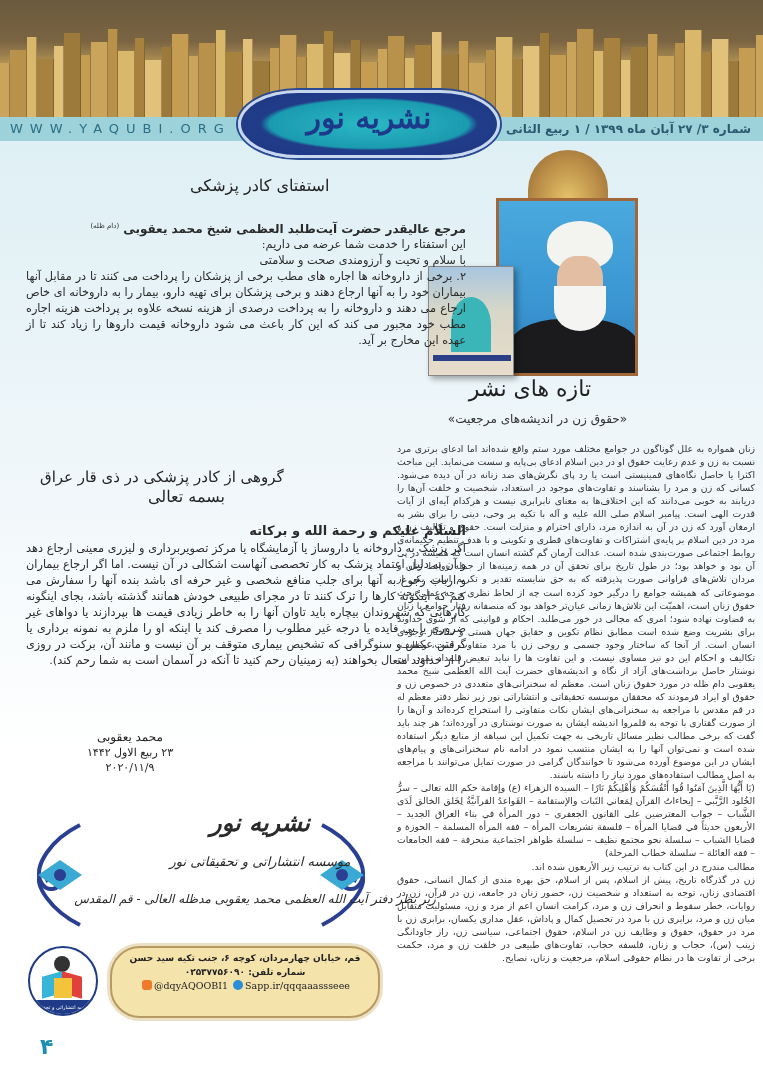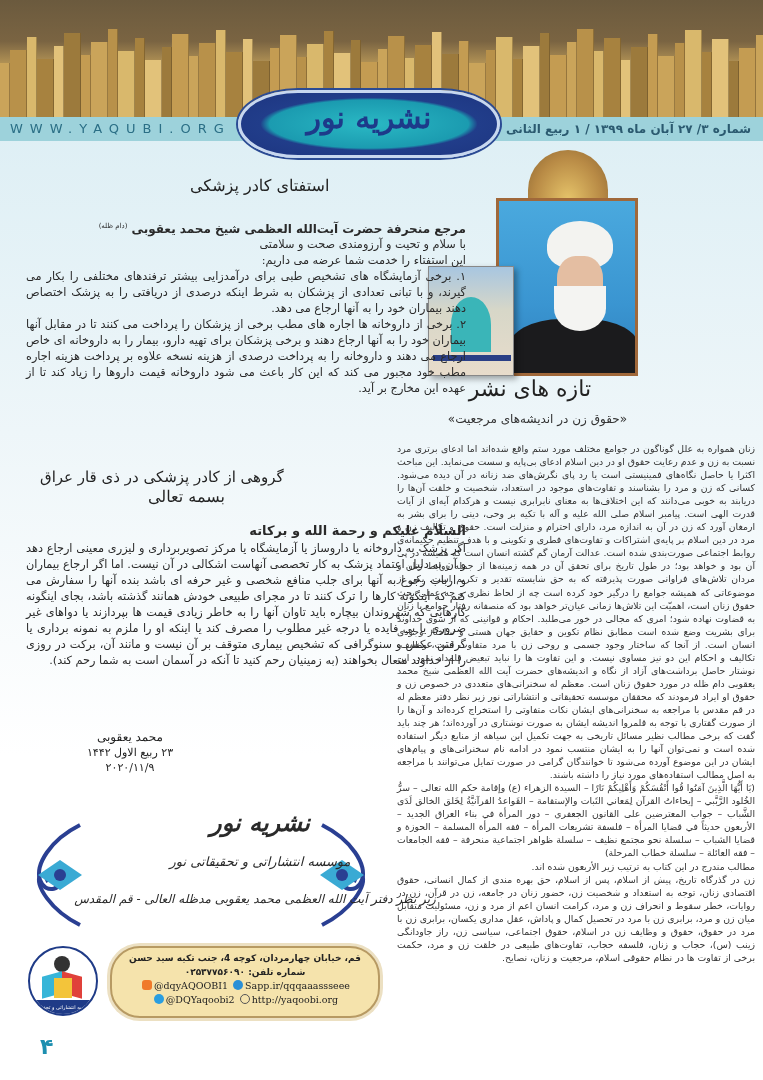--- a/index.html
+++ b/index.html
@@ -229,26 +229,25 @@
 <div class="right-col">
   <p>زنان همواره به علل گوناگون در جوامع مختلف مورد ستم واقع شده‌اند اما ادعای برتری مرد نسبت به زن و عدم رعایت حقوق او در دین اسلام ادعای بی‌پایه و سست می‌نماید. این مباحث اکثرا یا حاصل نگاه‌های فمینیستی است یا رد پای نگرش‌های ضد زنانه در آن دیده می‌شود. کسانی که زن و مرد را بشناسند و تفاوت‌های موجود در استعداد، شخصیت و خلقت آن‌ها را دریابند به خوبی می‌دانند که این اختلاف‌ها به معنای نابرابری نیست و هرکدام آیه‌ای از آیات قدرت الهی است. پیامبر اسلام صلی الله علیه و آله با تکیه بر وحی، دینی را برای بشر به ارمغان آورد که زن در آن به اندازه مرد، دارای احترام و منزلت است. حقوق و تکالیف زن و مرد در دین اسلام بر پایه‌ی اشتراکات و تفاوت‌های فطری و تکوینی و با هدف تنظیم حکیمانه‌ی روابط اجتماعی صورت‌بندی شده است. عدالت آرمان گم گشته انسان است که همیشه در پی آن بود و خواهد بود؛ در طول تاریخ برای تحقق آن در همه زمینه‌ها از جمله روابط زنان و مردان تلاش‌های فراوانی صورت پذیرفته که به حق شایسته تقدیر و تکریم است. یکی از موضوعاتی که همیشه جوامع را درگیر خود کرده است چه از لحاظ نظری و چه عملی بحث حقوق زنان است، اهمیّت این تلاش‌ها زمانی عیان‌تر خواهد بود که منصفانه رفتار جوامع با زنان به قضاوت نهاده شود؛ امری که مجالی در خور می‌طلبد. احکام و قوانینی که از سوی خداوند برای بشریت وضع شده است مطابق نظام تکوین و حقایق جهان هستی و ساختار وجودی انسان است. از آنجا که ساختار وجود جسمی و روحی زن با مرد متفاوت است، وظایف، تکالیف و احکام این دو نیز مساوی نیست. و این تفاوت ها را نباید تبعیض قلمداد نمود. این نوشتار حاصل برداشت‌های آزاد از نگاه و اندیشه‌های حضرت آیت الله العظمی شیخ محمد یعقوبی دام ظله در مورد حقوق زنان است. معظم له سخنرانی‌های متعددی در خصوص زن و حقوق او ایراد فرمودند که محققان موسسه تحقیقاتی و انتشاراتی نور زیر نظر دفتر معظم له در قم مقدس با مراجعه به سخنرانی‌های ایشان نکات متفاوتی را استخراج کرده‌اند و آن‌ها را از صورت گفتاری با توجه به قلمروا اندیشه ایشان به صورت نوشتاری در آورده‌اند؛ هر چند باید گفت که برخی مطالب نظیر مسائل تاریخی به جهت تکمیل این سیاهه از منابع دیگر استفاده شده است و نمی‌توان آنها را به ایشان منتسب نمود در ادامه نام سخنرانی‌های و پیام‌های ایشان در این موضوع آورده می‌شود تا خوانندگان گرامی در صورت تمایل می‌توانند با مراجعه به اصل مطالب استفاده‌های مورد نیاز را داشته باشند.</p>
   <p>(یَا أَیُّهَا الَّذِینَ آمَنُوا قُوا أَنْفُسَکُمْ وَأَهْلِیکُمْ نَارًا – السیدة الزهراء (ع) وإقامة حکم الله تعالى – سرُّ الخُلود الرَّبَّبي – إيحاءاتُ القرآن لِمَعاني الثَبات والإستقامة – القَواعدُ القرآنيَّةُ لِخَلق الخالق لَدَى الشَّباب – جواب المعترضين على القانون الجعفري – دور المرأة في بناء العراق الجديد – الأربعون حديثاً في قضايا المرأة – فلسفة تشريعات المرأة – فقه المرأة المسلمة – الحوزة و قضايا الشباب – سلسلة نحو مجتمع نظيف – سلسلة ظواهر اجتماعية منحرفة – فقه الجامعات – فقه العائلة – سلسلة خطاب المرحلة)</p>
   <p>مطالب مندرج در این کتاب به ترتیب زیر الأربعون شده اند.</p>
   <p>زن در گذرگاه تاریخ، پیش از اسلام، پس از اسلام، حق بهره مندی از کمال انسانی، حقوق اقتصادی زنان، توجه به استعداد و شخصیت زن، حضور زنان در جامعه، زن در قرآن، زن در روایات، خطر سقوط و انحراف زن و مرد، کرامت انسان اعم از مرد و زن، مسئولیت متقابل میان زن و مرد، برابری زن با مرد در تحصیل کمال و پاداش، عقل مداری یکسان، برابری زن با مرد در حقوق، حقوق و وظایف زن در اسلام، حقوق اجتماعی، سیاسی زن، راز جاودانگی زینب (س)، حجاب و زنان، فلسفه حجاب، تفاوت‌های طبیعی در خلقت زن و مرد، حکمت برخی از تفاوت ها در نظام حقوقی اسلام، مرجعیت و زنان، نصایح.</p>
 </div>
 
 <div class="left-title">استفتای کادر پزشکی</div>
 <div class="left-col">
   <div class="addr">
-    <span>مرجع منحرفة حضرت آیت‌الله العظمی شیخ محمد یعقوبی</span>
+    <span>مرجع عالیقدر حضرت آیت‌طلبد العظمی شیخ محمد یعقوبی</span>
     <span class="sup">(دام ظله)</span>
   </div>
+  <div>این استفتاء را خدمت شما عرضه می داریم:</div>
   <div>با سلام و تحیت و آرزومندی صحت و سلامتی</div>
-  <div>این استفتاء را خدمت شما عرضه می داریم:</div>
-  <div>۱. برخی آزمایشگاه های تشخیص طبی برای درآمدزایی بیشتر ترفندهای مختلفی را بکار می گیرند، و با تبانی تعدادی از پزشکان به شرط اینکه درصدی از دریافتی را به پزشک اختصاص دهند بیماران خود را به آنها ارجاع می دهد.</div>
   <div>۲. برخی از داروخانه ها اجاره های مطب برخی از پزشکان را پرداخت می کنند تا در مقابل آنها بیماران خود را به آنها ارجاع دهند و برخی پزشکان برای تهیه دارو، بیمار را به داروخانه ای خاص ارجاع می دهند و داروخانه را به پرداخت درصدی از هزینه نسخه علاوه بر پرداخت هزینه اجاره مطب خود مجبور می کند که این کار باعث می شود داروخانه قیمت داروها را زیاد کند تا از عهده این مخارج بر آید.</div>
 </div>
 <div class="sub-head">گروهی از کادر پزشکی در ذی قار عراق</div>
 <div class="bism">بسمه تعالی</div>
 <div class="left-col2">
   <div class="salam">السلام علیکم و رحمة الله و برکاته</div>
   <div>اگر پزشک به داروخانه یا داروساز یا آزمایشگاه یا مرکز تصویربرداری و لیزری معینی ارجاع دهد و آن به دلیل اعتماد پزشک به کار تخصصی آنهاست اشکالی در آن نیست. اما اگر ارجاع بیماران و ارباب رجوع به آنها برای جلب منافع شخصی و غیر حرفه ای باشد بنده آنها را سفارش می کنم که اینگونه کارها را ترک کنند تا در مجرای طبیعی خودش همانند گذشته باشد، بجای اینگونه کارهایی که شهروندان بیچاره باید تاوان آنها را به خاطر زیادی قیمت ها بپردازند یا دواهای غیر ضروری یا بی فایده یا درجه غیر مطلوب را مصرف کند یا اینکه او را ملزم به نمونه برداری یا گرفتن عکس و سنوگرافی که تشخیص بیماری متوقف بر آن نیست و مانند آن، برکت در روزی را از خداوند متعال بخواهند (به زمینیان رحم کنید تا آنکه در آسمان است به شما رحم کند).</div>
 </div>
 <div class="signature">
   <div class="name">محمد یعقوبی</div>
@@ -266,29 +265,25 @@
   <path d="M50 5 C20 20, 5 45, 10 60 C15 75, 35 70, 30 55 C25 45, 12 52, 18 62" fill="none" stroke="#2a3f92" stroke-width="4"></path>
   <path d="M50 105 C20 90, 5 65, 10 55" fill="none" stroke="#2a3f92" stroke-width="4"></path>
   <path d="M8 55 L30 40 L52 55 L30 70 Z" fill="#3aaad4"></path>
   <circle cx="30" cy="55" r="6" fill="#2a3f92"></circle>
 </svg>
 <div class="masthead-title">نشریه نور</div>
 <div class="masthead-sub">موسسه انتشاراتی و تحقیقاتی نور</div>
 <div class="masthead-sub2">زیر نظر دفتر آیت الله العظمی محمد یعقوبی مدظله العالی - قم المقدس</div>
 
 <div class="contact">
-  <div class="rtl">قم، خیابان چهارمردان، کوچه 4، جنب تکیه سید حسن</div>
+  <div class="rtl">قم، خیابان چهارمردان، کوچه ۶، جنب تکیه سید حسن</div>
   <div class="rtl">شماره تلفن: ۰۲۵۳۷۷۵۶۰۹۰</div>
   <div class="ltr">
     <span class="ic" style="background:#f07a2a"></span><span>@dqyAQOOBI1</span>
     <span class="ic" style="background:#2a8fd6;border-radius:50%"></span><span>Sapp.ir/qqqaaassseee</span>
-  </div>
-  <div class="ltr">
-    <span class="ic" style="background:#2a9ee0;border-radius:50%"></span><span>@DQYaqoobi2</span>
-    <span class="ic" style="border:1.5px solid #555;border-radius:50%"></span><span>http://yaqoobi.org</span>
   </div>
 </div>
 
 <div class="inst-logo">
   <div class="dot"></div>
     <div class="book1"></div>
     <div class="book2"></div>
     <div class="book3"></div>
   <div class="label">موسسه انتشاراتی و تحقیقاتی نور</div>
 </div>

